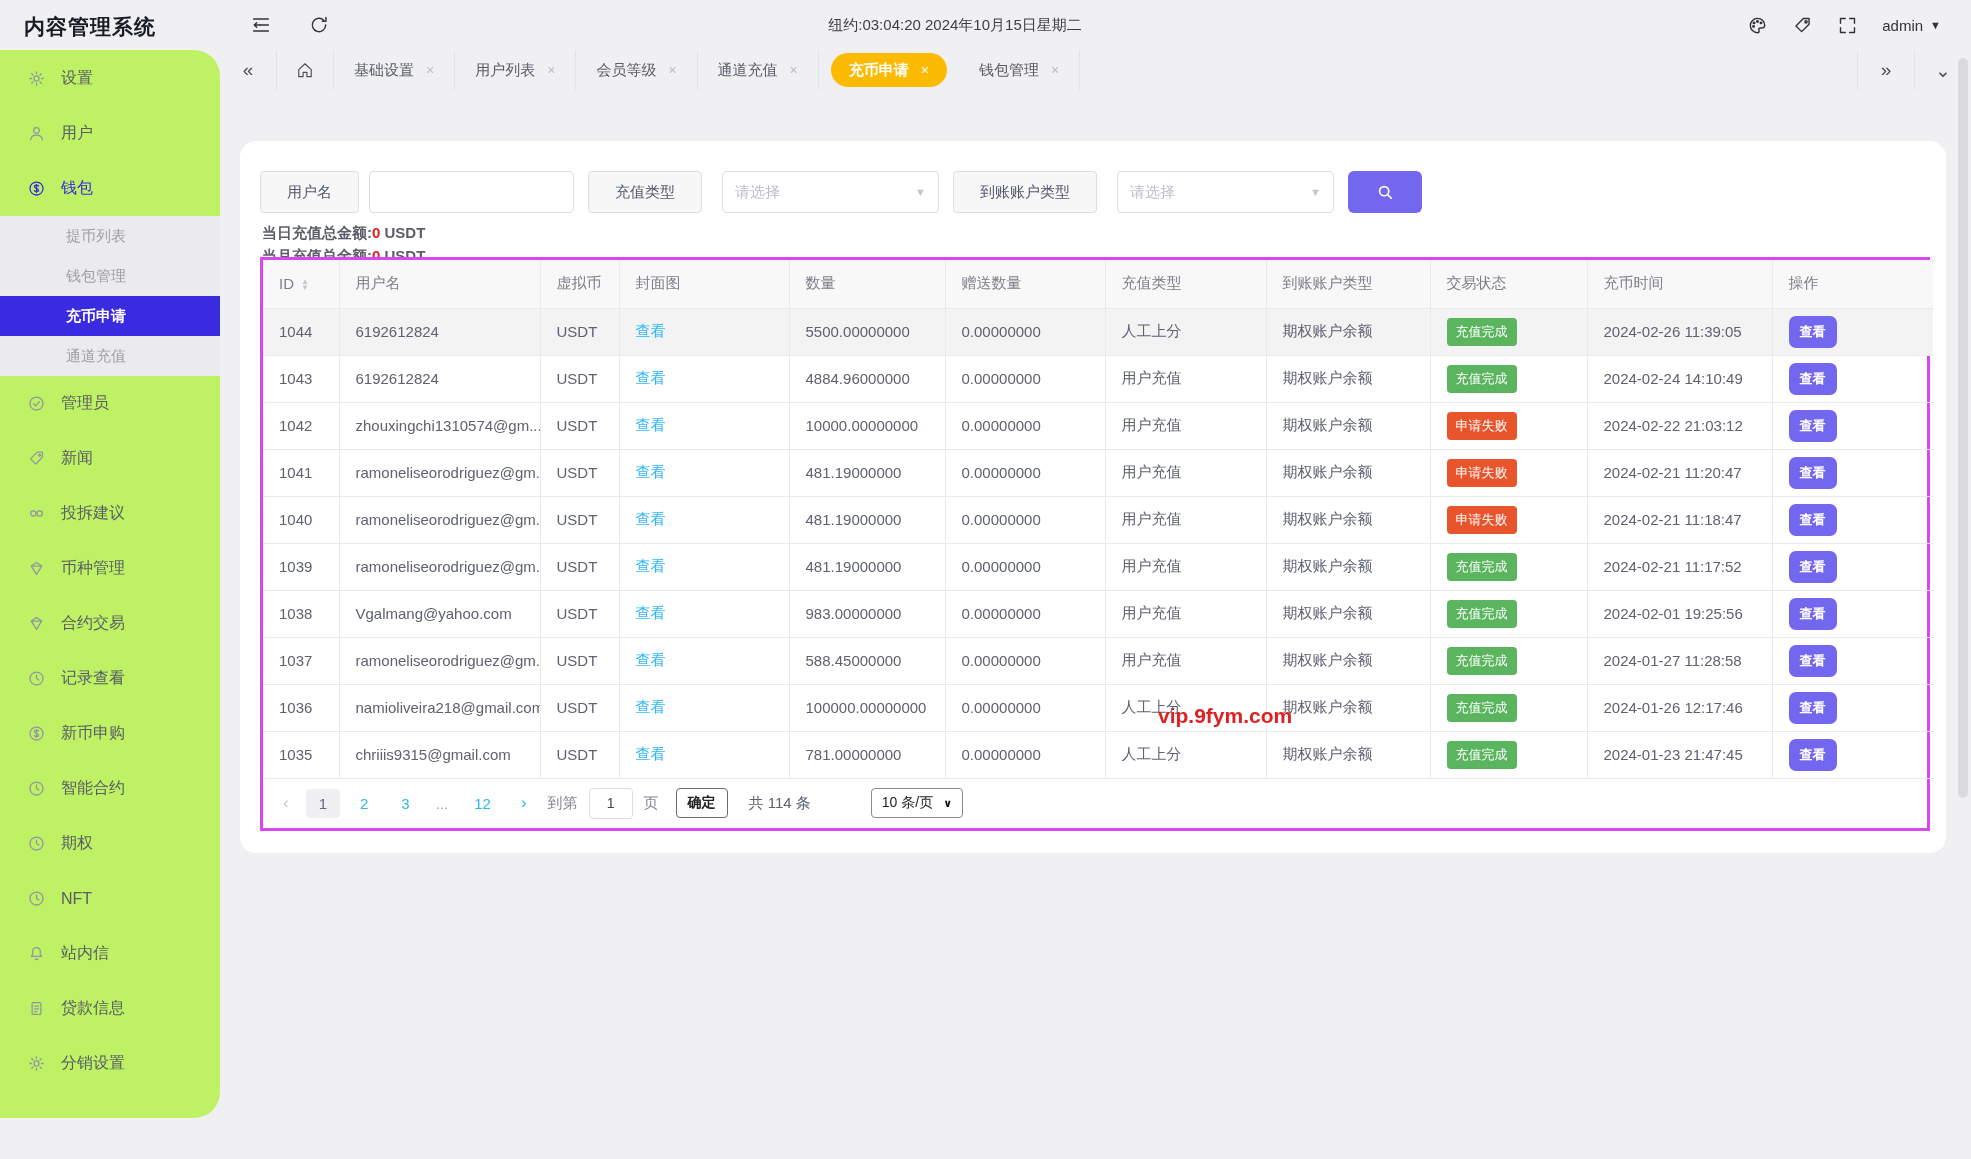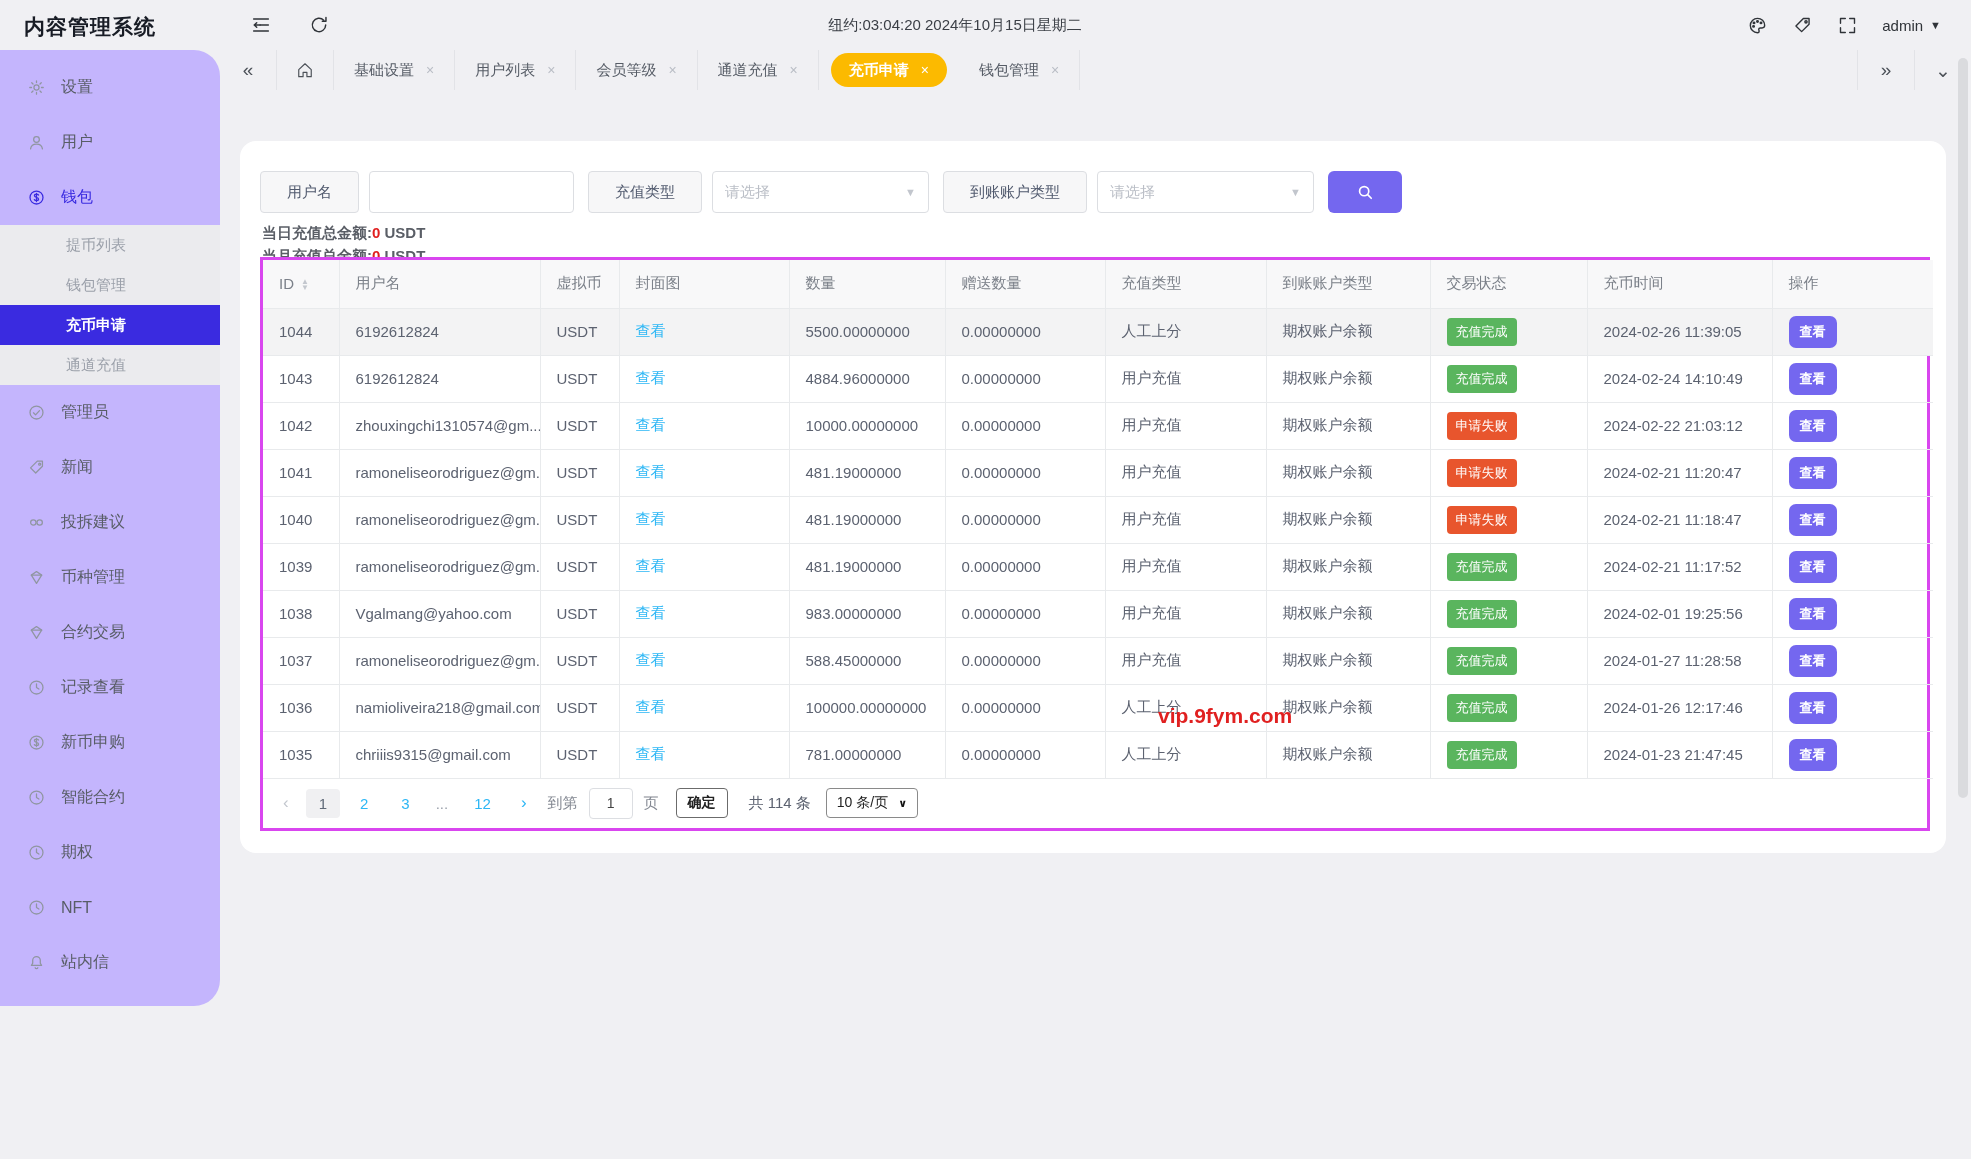--- a/index.html
+++ b/index.html
@@ -30,36 +30,36 @@
   .tb-sep { width:1px; height:40px; background:#e2e3e7; flex:none; }
   .tb-btn { width:56px; height:40px; display:flex; align-items:center; justify-content:center; color:#4c5158; font-size:19px; cursor:pointer; flex:none; }
   .tb-btn .icn { width:20px; height:20px; stroke-width:1.4; }
   .tab { display:flex; align-items:center; gap:12px; height:40px; padding:0 20px; font-size:15px; color:#565c66; cursor:pointer; flex:none; }
   .tab .x { color:#b9bdc5; font-size:14px; }
   .tab.active { background:var(--yellow,#fcba00); color:#fff; height:34px; border-radius:17px; margin:0 12px; padding:0 18px; font-weight:bold; }
   .tab.active .x { color:#fff; font-weight:normal; }
   .tab-right { margin-left:auto; display:flex; }
 
   
-  .sidebar { position:absolute; left:0; top:50px; width:220px; height:956px; background:#c4b5fd; border-radius:0 26px 26px 0; padding-top:10px; overflow:hidden; }
+  .sidebar { position:absolute; left:0; top:50px; width:220px; height:1068px; background:#bef264; border-radius:0 26px 26px 0; padding-top:1px; overflow:hidden; }
   .side-item { height:55px; display:flex; align-items:center; gap:15px; padding-left:27px; font-size:16px; color:#585d66; cursor:pointer; }
   .side-item .icn { color:#9096a1; }
   .side-item.parent-active { color:#3a2be0; }
   .side-item.parent-active .icn { color:#3a2be0; }
   .side-sub { background:#ebebee; }
   .side-sub-item { height:40px; line-height:40px; padding-left:66px; font-size:15px; color:#9ba0aa; cursor:pointer; }
   .side-sub-item.active { background:#3a2be0; color:#fff; font-weight:bold; }
 
   
   .card { position:absolute; left:240px; top:141px; width:1706px; height:712px; background:#fff; border-radius:16px; }
 
   .filters { position:absolute; left:20px; top:30px; display:flex; align-items:center; }
   .f-label { height:42px; line-height:40px; padding:0 26px; background:#f7f7f8; border:1px solid #dcdee2; border-radius:4px; color:#515a6e; font-size:15px; white-space:nowrap; }
   .f-input { height:42px; width:205px; border:1px solid #dcdee2; border-radius:4px; margin:0 14px 0 10px; padding:0 12px; font-size:15px; color:#515a6e; background:#fff; outline:none; font-family:inherit; }
-  .f-select { height:42px; width:217px; border:1px solid #dcdee2; border-radius:4px; margin:0 14px 0 10px; padding:0 12px; display:flex; align-items:center; justify-content:space-between; color:#bbbfc7; font-size:15px; cursor:pointer; background:#fff; }
+  .f-select { height:42px; width:217px; border:1px solid #dcdee2; border-radius:4px; margin:0 14px 0 20px; padding:0 12px; display:flex; align-items:center; justify-content:space-between; color:#bbbfc7; font-size:15px; cursor:pointer; background:#fff; }
   .f-select .car { font-size:11px; color:#c2c6cd; }
   .search-btn { width:74px; height:42px; background:#7467ef; border:none; border-radius:6px; display:flex; align-items:center; justify-content:center; cursor:pointer; }
   .search-btn .icn { width:20px; height:20px; color:#fff; stroke-width:2; }
 
   .summary { position:absolute; left:22px; top:80px; font-size:15px; color:#5a5e66; line-height:23px;font-weight:bold; }
   .summary .red { color:#e02020; }
 
   .tablebox { position:absolute; left:20px; top:116px; width:1670px; border:3px solid #d946ef; }
   table { width:100%; border-collapse:collapse; table-layout:fixed; }
   th { height:48px; background:#f8f8f9; font-weight:normal; font-size:15px; color:#7b8089; text-align:left; padding-left:16px;
@@ -79,21 +79,21 @@
   .pager { display:flex; align-items:center; height:49px; padding-left:10px; gap:7px; font-size:15px; color:#5c6270; }
   .pg-prev { color:#c3c7ce; padding:0 10px; font-size:17px; }
   .pg-num { padding:6px 13px; color:#2db7f5; cursor:pointer; }
   .pg-num.current { background:#f0f0f2; border-radius:4px; color:#606a78; cursor:default; }
   .pg-num.dots { color:#9aa0ab; cursor:default; padding:6px 6px; }
   .pg-next { color:#2db7f5; padding:0 10px; font-size:17px; cursor:pointer; }
   .pg-text { color:#838892; margin:0 4px; }
   .pg-goto { width:44px; height:31px; border:1px solid #dcdee2; border-radius:4px; text-align:center; font-size:14px; color:#444; outline:none; font-family:inherit; }
   .pg-confirm { border:1px solid #6b6b6b; background:#fff; border-radius:4px; padding:5px 11px; font-size:14px; color:#222; font-weight:bold; cursor:pointer; margin:0 6px; }
   .pg-total { color:#5c6270; margin:0 8px; }
-  .pg-size { border:1px solid #8a8a8a; border-radius:4px; padding:5px 10px; display:flex; align-items:center; gap:10px; font-size:14px; color:#222; cursor:pointer; }
+  .pg-size { border:1px solid #8a8a8a; border-radius:4px; padding:5px 10px; display:flex; align-items:center; gap:10px; font-size:14px; color:#222; cursor:pointer;margin-left:45px; }
   .pg-size .car { font-weight:bold; font-size:11px; color:#111; }
 
   .watermark { position:absolute; left:918px; top:563px; color:#e02020; font-size:21px; font-weight:600; z-index:5; }
 
   .scrollbar-thumb { position:absolute; right:3px; top:58px; width:10px; height:740px; background:#dadbde; border-radius:5px; }
 </style>
 </head>
 <body>
 
 <svg width="0" height="0" style="position:absolute">

